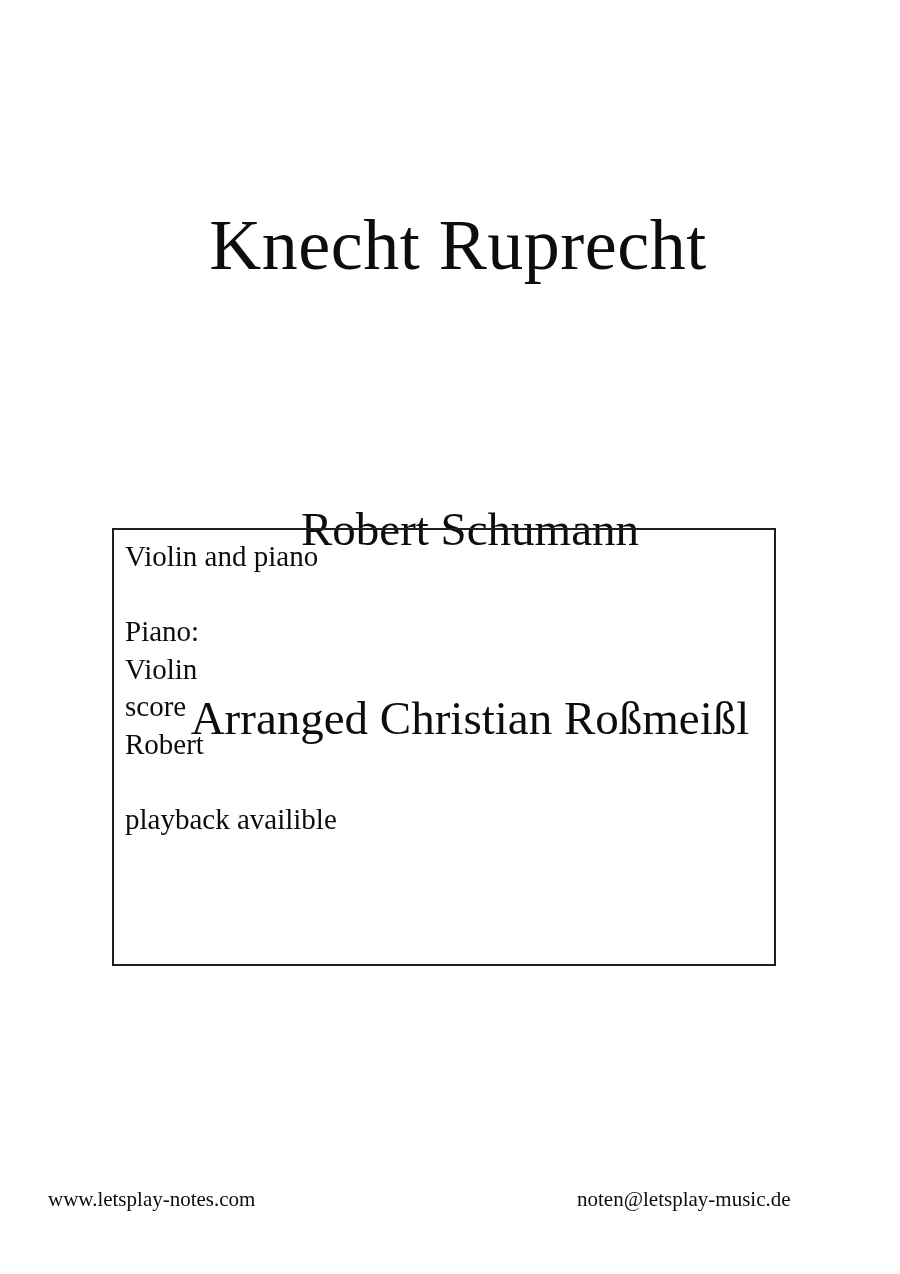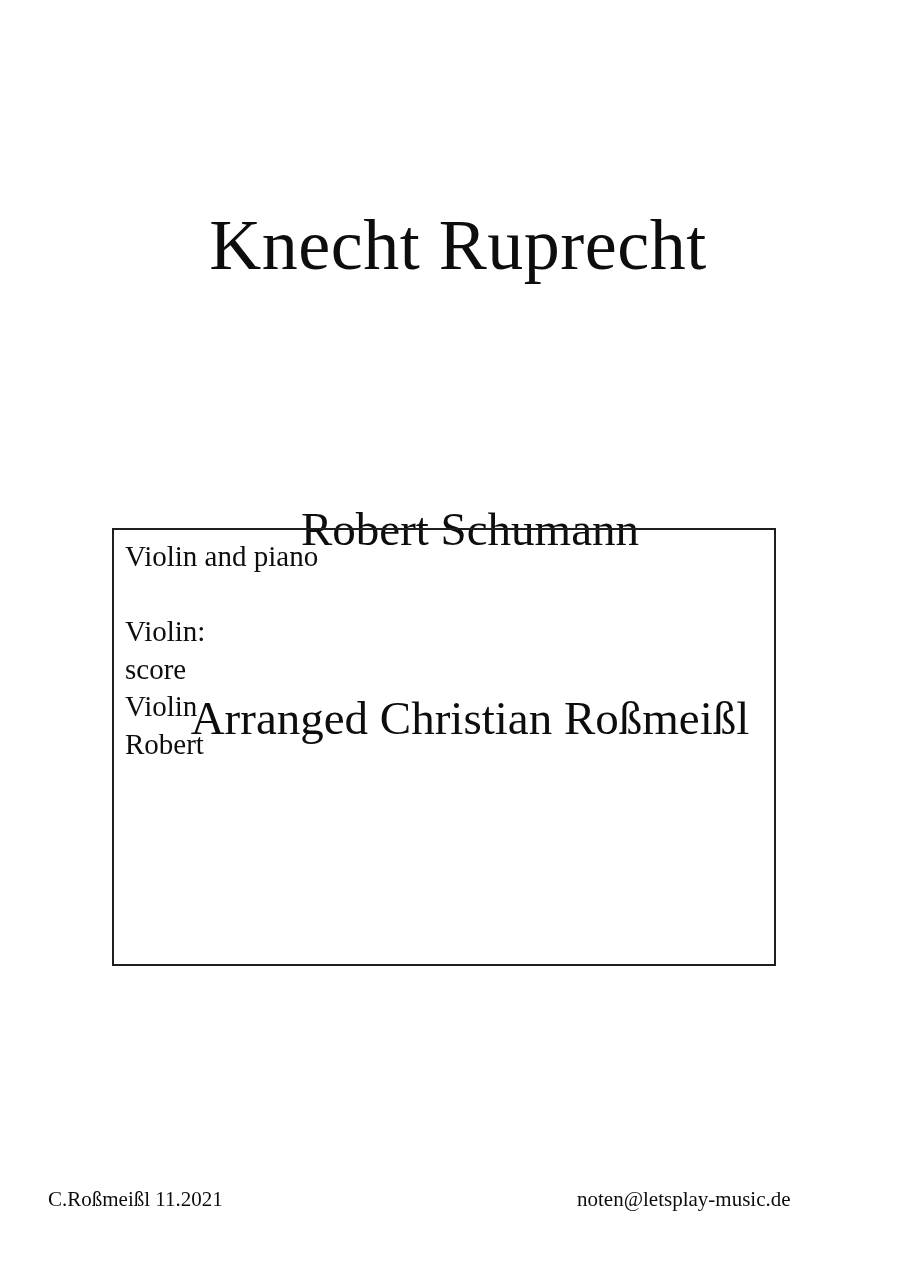--- a/index.html
+++ b/index.html
@@ -87,29 +87,31 @@
   <h1 class="title">Knecht Ruprecht</h1>
 
   <div class="credits">
     <div>Robert Schumann</div>
     <div>Arranged Christian Roßmeißl</div>
   </div>
 
   <div class="info-box">
     <div class="box-line">Violin and piano</div>
     <div class="box-line"></div>
-    <div class="box-line">Violin:</div>
+    <div class="box-line">Piano:</div>
+    <div class="box-line">Violin</div>
     <div class="box-line">score</div>
-    <div class="box-line">Violin</div>
     <div class="box-line">Robert</div>
     <div class="box-line"></div>
+    <div class="box-line">playback availible</div>
     <div class="box-line"></div>
   </div>
 
   <div class="footer-left">
+    <div>www.letsplay-notes.com</div>
     <div>C.Roßmeißl 11.2021</div>
   </div>
 
   <div class="footer-right">
     <div>noten@letsplay-music.de</div>
   </div>
 
 </div>
 
 </body></html>

